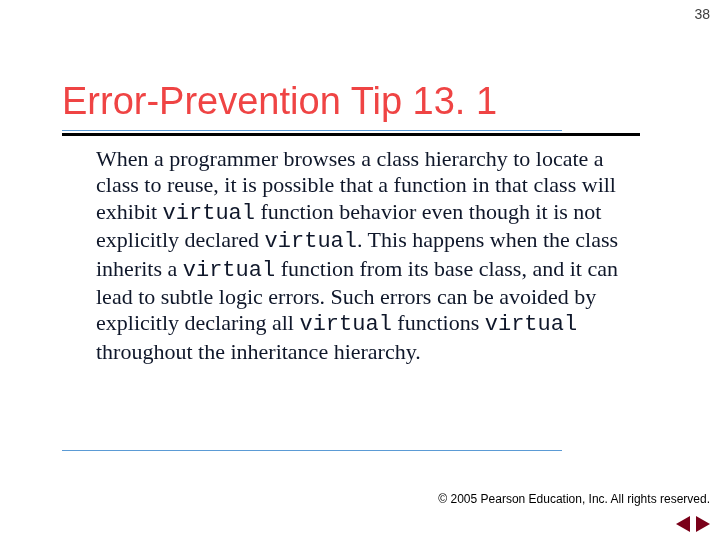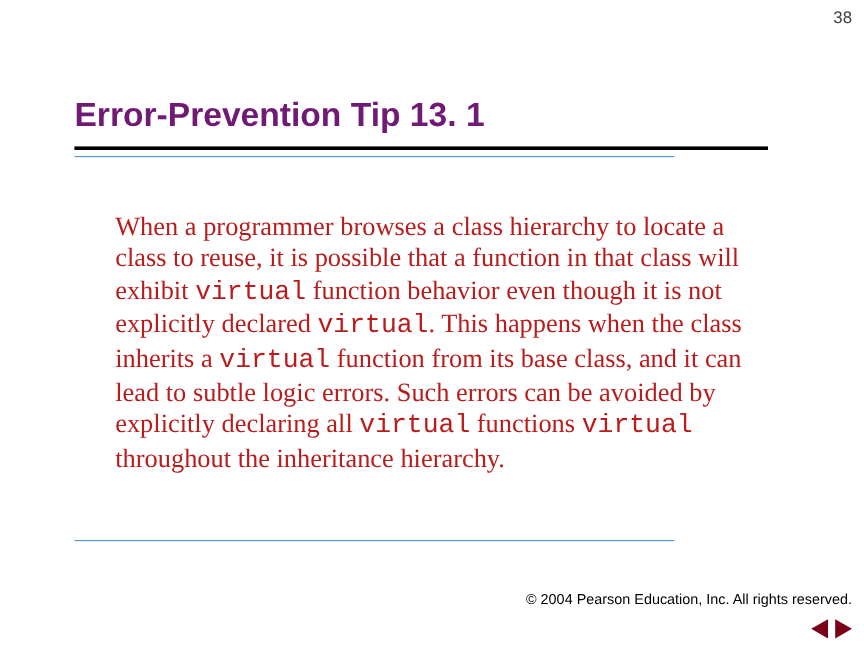--- a/index.html
+++ b/index.html
@@ -19,47 +19,47 @@
     font-size: 14px;
     color: #404040;
   }
   .title-block {
     position: absolute;
     top: 80px;
     left: 62px;
     right: 80px;
   }
   .title-text {
-    font-size: 28px;
-    font-weight: bold;
-    color: #701a75;
+    font-size: 38px;
+    font-weight: normal;
+    color: #ef4444;
     padding-bottom: 2px;
   }
   .title-underline-thick {
     height: 3px;
     background: #000;
     margin-top: 8px;
   }
   .title-underline-thin {
     position: absolute;
     height: 1px;
     background: #5b9bd5;
     left: 62px;
     top: 130px;
     width: 500px;
   }
   .body-block {
     position: absolute;
-    top: 176px;
+    top: 146px;
     left: 96px;
     right: 80px;
     font-family: "Times New Roman", Times, serif;
     font-size: 22px;
     line-height: 1.2;
-    color: #b91c1c;
+    color: #0f172a;
   }
   .body-block .mono {
     font-family: "Courier New", Courier, monospace;
   }
   .bottom-rule {
     position: absolute;
     height: 1px;
     background: #5b9bd5;
     left: 62px;
     top: 450px;
@@ -103,18 +103,18 @@
   <div class="title-underline-thick"></div>
 </div>
 <div class="title-underline-thin"></div>
 
 <div class="body-block">
   <span>When a programmer browses a class hierarchy to locate a class to reuse, it is possible that a function in that class will exhibit </span><span class="mono">virtual</span><span> function behavior even though it is not explicitly declared </span><span class="mono">virtual</span><span>. This happens when the class inherits a </span><span class="mono">virtual</span><span> function from its base class, and it can lead to subtle logic errors. Such errors can be avoided by explicitly declaring all </span><span class="mono">virtual</span><span> functions </span><span class="mono">virtual</span><span> throughout the inheritance hierarchy.</span>
 </div>
 
 <div class="bottom-rule"></div>
 
-<div class="footer">© 2004 Pearson Education, Inc.  All rights reserved.</div>
+<div class="footer">© 2005 Pearson Education, Inc.  All rights reserved.</div>
 
 <div class="nav-arrows">
   <div class="arrow arrow-left"></div>
   <div class="arrow arrow-right"></div>
 </div>
 
 </body></html>

